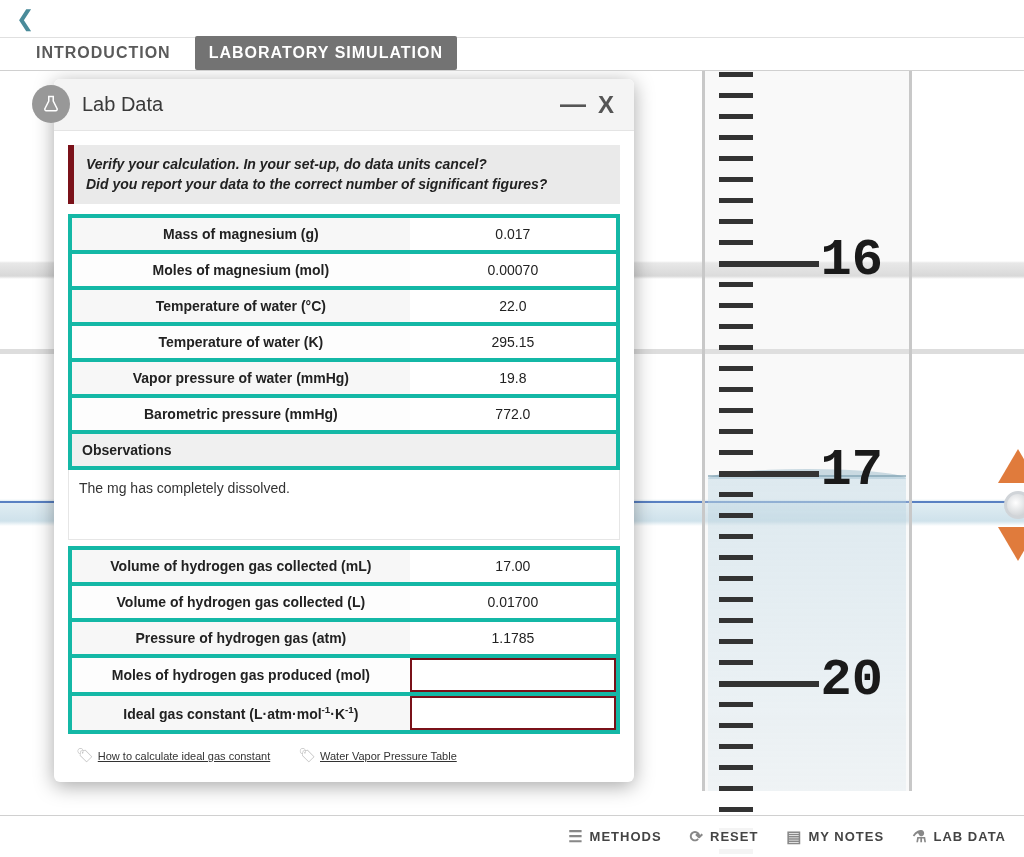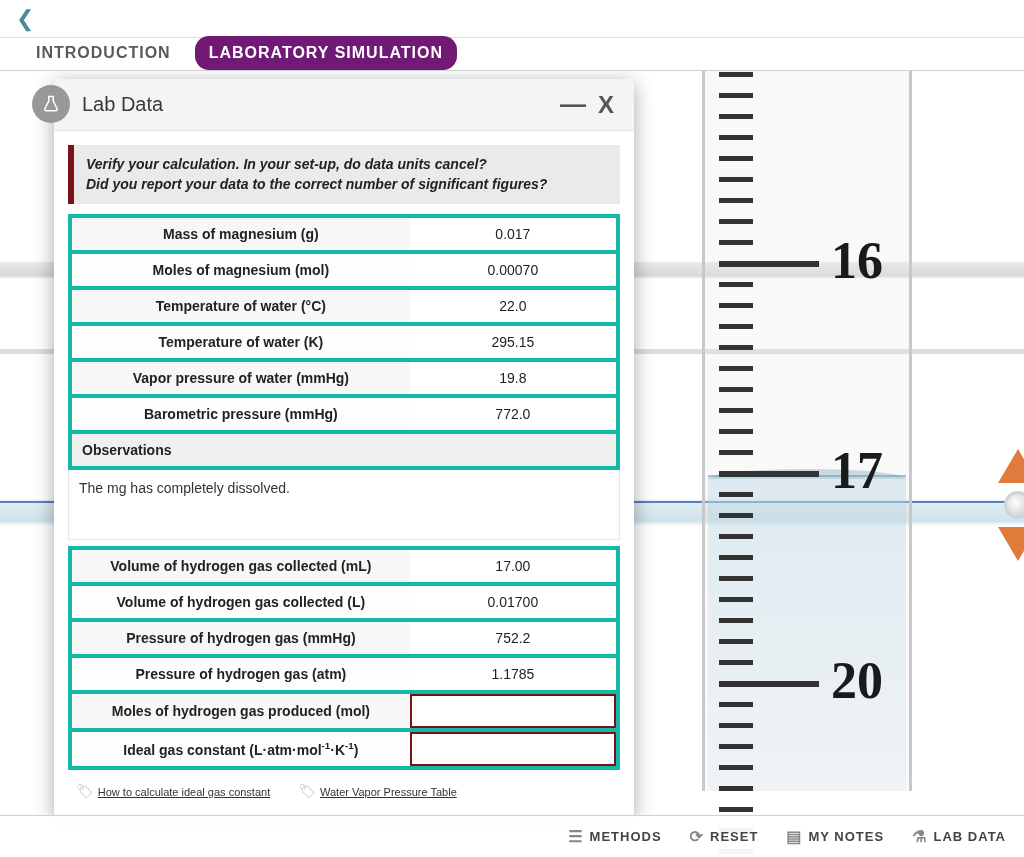--- a/index.html
+++ b/index.html
@@ -6,32 +6,32 @@
   html, body { width: 1024px; height: 857px; overflow: hidden; font-family: "Helvetica Neue", Arial, sans-serif; background: #fff; }
   
   
   .header { display: flex; align-items: center; height: 38px; padding: 0 10px; border-bottom: 1px solid #e0e0e0; }
   .back-chevron { color: #4a8b9a; font-size: 22px; cursor: pointer; padding: 0 6px; }
   .breadcrumb { color: #4a7a85; font-size: 14px; font-weight: 600; letter-spacing: 1px; margin-left: 6px; }
   
   
   .tabs { display: flex; align-items: flex-end; height: 33px; padding-left: 36px; border-bottom: 1px solid #d0d0d0; gap: 24px; }
   .tab { font-size: 16px; font-weight: 700; letter-spacing: 1px; color: #5a5a5a; padding: 8px 0; cursor: pointer; }
-  .tab.active { background: #701a75; color: #fff; padding: 8px 14px; border-radius: 14px; }
+  .tab.active { background: #737373; color: #fff; padding: 8px 14px; border-radius: 2px; }
   
   
   .sim-area { position: relative; width: 1024px; height: 786px; background: linear-gradient(to bottom, #fff 0, #fff 190px, #e8e8e8 192px, #d8d8d8 205px, #fff 208px, #fff 428px, #e2eef4 430px, #cfe2eb 450px, #fff 455px, #fff 100%); overflow: hidden; }
   
   
   .vblue { position: absolute; left: 0; top: 430px; width: 100%; height: 2px; background: #5980c2; }
   .hgrey { position: absolute; left: 0; top: 278px; width: 100%; height: 5px; background: rgba(120,120,120,.25); }
   
   
   .tube { position: absolute; top: 0; left: 702px; width: 210px; height: 720px; background: rgba(230,230,230,.25); border-left: 3px solid #c8c8c8; border-right: 3px solid #c8c8c8; }
-  .tube .number { position: absolute; right: 26px; font-size: 52px; font-weight: 700; color: #1a1a1a; font-family: Liberation Serif, serif; }
+  .tube .number { position: absolute; right: 26px; font-size: 52px; font-weight: 700; color: #1a1a1a; font-family: Liberation Mono, monospace; }
   .tube .ticks { position: absolute; left: 14px; top: 0; width: 100px; height: 100%; }
   .tick { position: absolute; left: 0; height: 5px; background: #333; }
   .tick.minor { width: 34px; }
   .tick.major { width: 100px; height: 6px; }
   .water-in-tube { position: absolute; left: 3px; right: 3px; top: 404px; height: 316px; background: linear-gradient(to bottom, rgba(180,210,225,.4), rgba(200,220,230,.2)); border-top: 2px solid rgba(100,140,160,.5); }
   .meniscus { position:absolute; left:3px; right:3px; top:398px; height:10px; border-radius: 50% 50% 0 0 / 100% 100% 0 0; background: rgba(130,170,190,.4); }
   
   
   .arrow-widget { position: absolute; right: -14px; top: 378px; width: 40px; height: 170px; }
   .arrow-up, .arrow-down { width: 0; height: 0; border-left: 20px solid transparent; border-right: 20px solid transparent; margin: 0 auto; }
@@ -195,24 +195,20 @@
         <tbody>
             <tr>
               <td class="label">Volume of hydrogen gas collected (mL)</td>
               <td class="value">17.00</td>
             </tr>
         <tr>
               <td class="label">Volume of hydrogen gas collected (L)</td>
               <td class="value">0.01700</td>
             </tr>
         <tr>
-              <td class="label">Pressure of hydrogen gas (mmHg)</td>
-              <td class="value">752.2</td>
-            </tr>
-        <tr>
               <td class="label">Pressure of hydrogen gas (atm)</td>
               <td class="value">1.1785</td>
             </tr>
         <tr>
           <td class="label">Moles of hydrogen gas produced (mol)</td>
           <td class="input-cell"><input class="red-input" value="" style=""></td>
         </tr>
         <tr>
           <td class="label">Ideal gas constant (L·atm·mol<sup>-1</sup>·K<sup>-1</sup>)</td>
           <td class="input-cell"><input class="red-input" value="" style=""></td>

